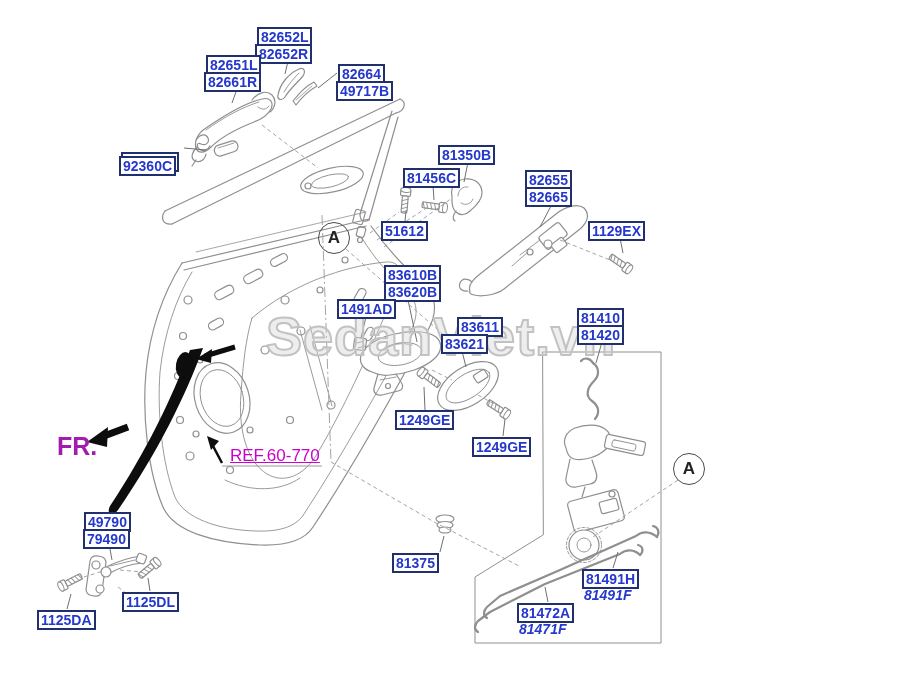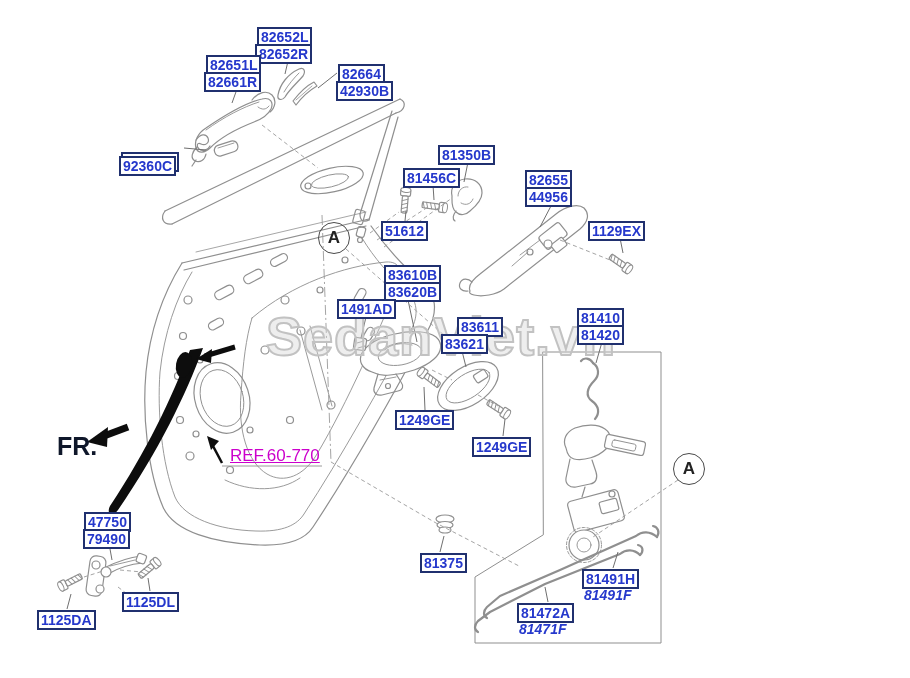--- a/index.html
+++ b/index.html
@@ -4,21 +4,21 @@
 <style>
   html,body{margin:0;padding:0;background:#fff;}
   #stage{position:relative;width:861px;height:678px;background:#fff;overflow:hidden;
          font-family:"Liberation Sans",sans-serif;}
   #art{position:absolute;left:0;top:0;}
   .pl{position:absolute;font:700 14px/16px "Liberation Sans",sans-serif;color:#2538cc;
       background:#fff;border:2px solid #20306f;padding:0 2px;white-space:nowrap;z-index:5;}
   .pl.nb{border:none;background:transparent;padding:2px 4px;font-style:italic;}
   .ref{position:absolute;font:400 17px/19px "Liberation Sans",sans-serif;color:#cc00cc;
        white-space:nowrap;z-index:5;text-decoration:underline;}
-  .fr{position:absolute;font:700 25px/26px "Liberation Sans",sans-serif;color:#0f172a;z-index:5;}
+  .fr{position:absolute;font:700 25px/26px "Liberation Sans",sans-serif;color:#a21caf;z-index:5;}
   .marker{position:absolute;width:30px;height:30px;border:1.6px solid #4a4a4a;border-radius:50%;
           color:#222;font:700 17px/30px "Liberation Sans",sans-serif;text-align:center;
           background:transparent;z-index:4;}
   .wm{position:absolute;left:266px;top:306px;font:700 54px/60px "Liberation Sans",sans-serif;
       color:rgba(210,210,210,0.38);-webkit-text-stroke:2px #c2c2c2;letter-spacing:1px;
       z-index:3;pointer-events:none;}
 </style>
 </head>
 <body>
 
@@ -238,43 +238,43 @@
       <line x1="222" y1="463" x2="213" y2="446" stroke="#0d0d0d" stroke-width="2.5"></line>
       <polygon points="207,436 219,441 211,450"></polygon>
     </g>
   </svg>
 
   <div class="pl" style="left:257px;top:27px">82652L</div>
   <div class="pl" style="left:255px;top:44px">82652R</div>
   <div class="pl" style="left:206px;top:55px">82651L</div>
   <div class="pl" style="left:204px;top:72px">82661R</div>
   <div class="pl" style="left:338px;top:64px">82664</div>
-  <div class="pl" style="left:336px;top:81px">42930B</div>
+  <div class="pl" style="left:336px;top:81px">49717B</div>
   <div class="pl" style="left:121px;top:152px">92350G</div>
   <div class="pl" style="left:119px;top:156px">92360C</div>
   <div class="pl" style="left:438px;top:145px">81350B</div>
   <div class="pl" style="left:403px;top:168px">81456C</div>
   <div class="pl" style="left:381px;top:221px">51612</div>
   <div class="pl" style="left:525px;top:170px">82655</div>
-  <div class="pl" style="left:525px;top:187px">44956</div>
+  <div class="pl" style="left:525px;top:187px">82665</div>
   <div class="pl" style="left:588px;top:221px">1129EX</div>
   <div class="pl" style="left:384px;top:265px">83610B</div>
   <div class="pl" style="left:384px;top:282px">83620B</div>
   <div class="pl" style="left:337px;top:299px">1491AD</div>
   <div class="pl" style="left:457px;top:317px">83611</div>
   <div class="pl" style="left:441px;top:334px">83621</div>
   <div class="pl" style="left:577px;top:308px">81410</div>
   <div class="pl" style="left:577px;top:325px">81420</div>
   <div class="pl" style="left:395px;top:410px">1249GE</div>
   <div class="pl" style="left:472px;top:437px">1249GE</div>
-  <div class="pl" style="left:84px;top:512px">47750</div>
+  <div class="pl" style="left:84px;top:512px">49790</div>
   <div class="pl" style="left:83px;top:529px">79490</div>
   <div class="pl" style="left:122px;top:592px">1125DL</div>
   <div class="pl" style="left:37px;top:610px">1125DA</div>
-  <div class="pl" style="left:420px;top:553px">81375</div>
+  <div class="pl" style="left:392px;top:553px">81375</div>
   <div class="pl" style="left:582px;top:569px">81491H</div>
   <div class="pl nb" style="left:580px;top:585px">81491F</div>
   <div class="pl" style="left:517px;top:603px">81472A</div>
   <div class="pl nb" style="left:515px;top:619px">81471F</div>
 
   <div class="ref" style="left:230px;top:446px">REF.60-770</div>
   <div class="fr" style="left:57px;top:433px">FR.</div>
 
   <div class="marker" style="left:318px;top:222px">A</div>
   <div class="marker" style="left:673px;top:453px">A</div>

